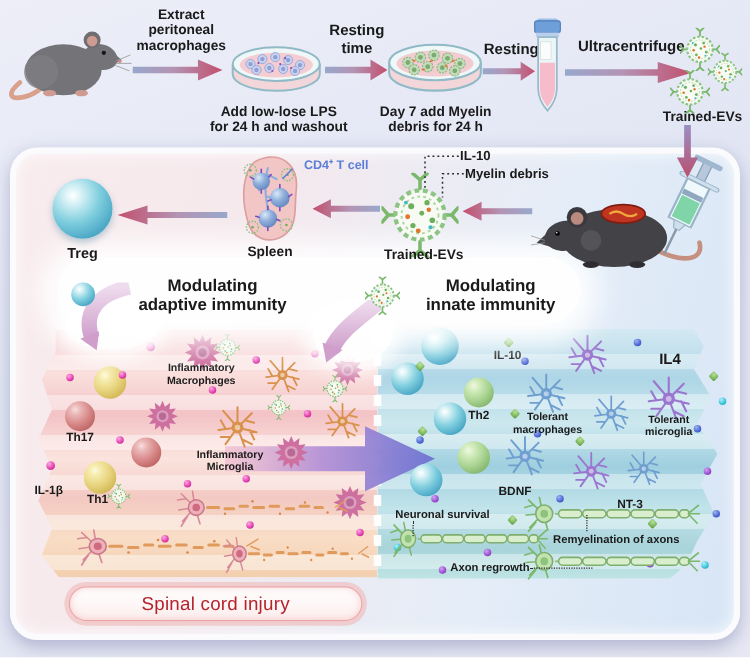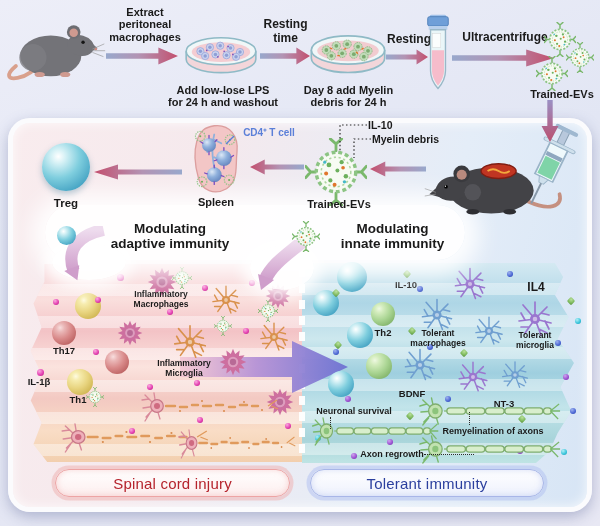--- a/index.html
+++ b/index.html
@@ -223,21 +223,21 @@
         </g>
       <g fill="#e0762c">
           <rect x="26" y="23" width="3.4" height="1.6" rx=".8" transform="rotate(25 27 24)"></rect>
           <rect x="43" y="24" width="3.4" height="1.6" rx=".8" transform="rotate(-20 44 25)"></rect>
           <rect x="57" y="28" width="3.4" height="1.6" rx=".8" transform="rotate(40 58 29)"></rect>
           <rect x="35" y="32" width="3.4" height="1.6" rx=".8"></rect>
           <rect x="64" y="24" width="3.4" height="1.6" rx=".8" transform="rotate(-30 65 25)"></rect>
         </g>
     </svg>
   </div>
-  <div class="lbl" style="left:296px;top:84px;width:105px;font-size:11px">Day 8 add Myelin
+  <div class="lbl" style="left:296px;top:84px;width:105px;font-size:11px">Day 7 add Myelin
 debris for 24 h</div>
   <div class="lbl" style="left:385px;top:33px;width:48px;font-size:12px">Resting</div>
   <div class="abs" style="left:386px;top:48px;width:42px;height:18px">
     <svg viewBox="0 0 66 26" width="42" height="18" preserveAspectRatio="none">
         <polygon points="0,9.5 48,9.5 48,2 66,13 48,24 48,16.5 0,16.5" fill="url(#gradR)"></polygon>
       </svg>
   </div>
   <div class="abs" style="left:424px;top:14px;width:28px;height:80px">
     <svg viewBox="0 0 30 84" width="28" height="80">
       <rect x="6" y="0" width="18" height="4" rx="2" fill="#9fc0e8"></rect>
@@ -392,21 +392,21 @@
         </g>
       <path d="M128 16 L137 10 M131 16 L138 19" stroke="#e09a5c" stroke-width="1.2" fill="none"></path>
     </svg>
   </div>
 
   <div class="lbl" style="left:116px;top:290px;width:90px;font-size:8.5px">Inflammatory
 Macrophages</div>
   <div class="lbl" style="left:140px;top:359px;width:88px;font-size:8.5px">Inflammatory
 Microglia</div>
   <div class="lbl" style="left:42px;top:346px;width:44px;font-size:9.5px">Th17</div>
-  <div class="lbl" style="left:18px;top:377px;width:42px;font-size:9.5px">IL-1β</div>
+  <div class="lbl" style="left:18px;top:388px;width:42px;font-size:9.5px">IL-1β</div>
   <div class="lbl" style="left:58px;top:395px;width:40px;font-size:9.5px">Th1</div>
 
   <div class="sph teal" style="left:337px;top:262px;width:30px;height:30px"></div>
   <div class="sph teal" style="left:313px;top:290px;width:26px;height:26px"></div>
   <div class="sph teal" style="left:347px;top:322px;width:26px;height:26px"></div>
   <div class="sph teal" style="left:328px;top:371px;width:26px;height:26px"></div>
   <div class="sph green" style="left:371px;top:302px;width:24px;height:24px"></div>
   <div class="sph green" style="left:366px;top:353px;width:26px;height:26px"></div>
   <div class="abs" style="left:417px;top:295px;width:40px;height:40px;color:#6f9fd0"><svg width="40" height="40">
         <use href="#sym-branch"></use>
@@ -634,17 +634,14 @@
   </div>
   <div class="abs" style="left:540px;top:100px;width:20px;height:42px">
     <svg viewBox="0 0 26 42" width="20" height="42" preserveAspectRatio="none">
         <polygon points="9.5,0 9.5,26 2,26 13,42 24,26 16.5,26 16.5,0" fill="url(#gradD)"></polygon>
       </svg>
   </div>
 
   <div class="pill" id="pill-injury" style="left:55px;top:469px;width:233px;height:26px">
     <span>Spinal cord injury</span>
   </div>
-  <div class="pill" id="pill-tolerant" style="left:310px;top:469px;width:232px;height:26px">
-    <span>Tolerant immunity</span>
-  </div>
 
 </div>
 
 </body></html>

